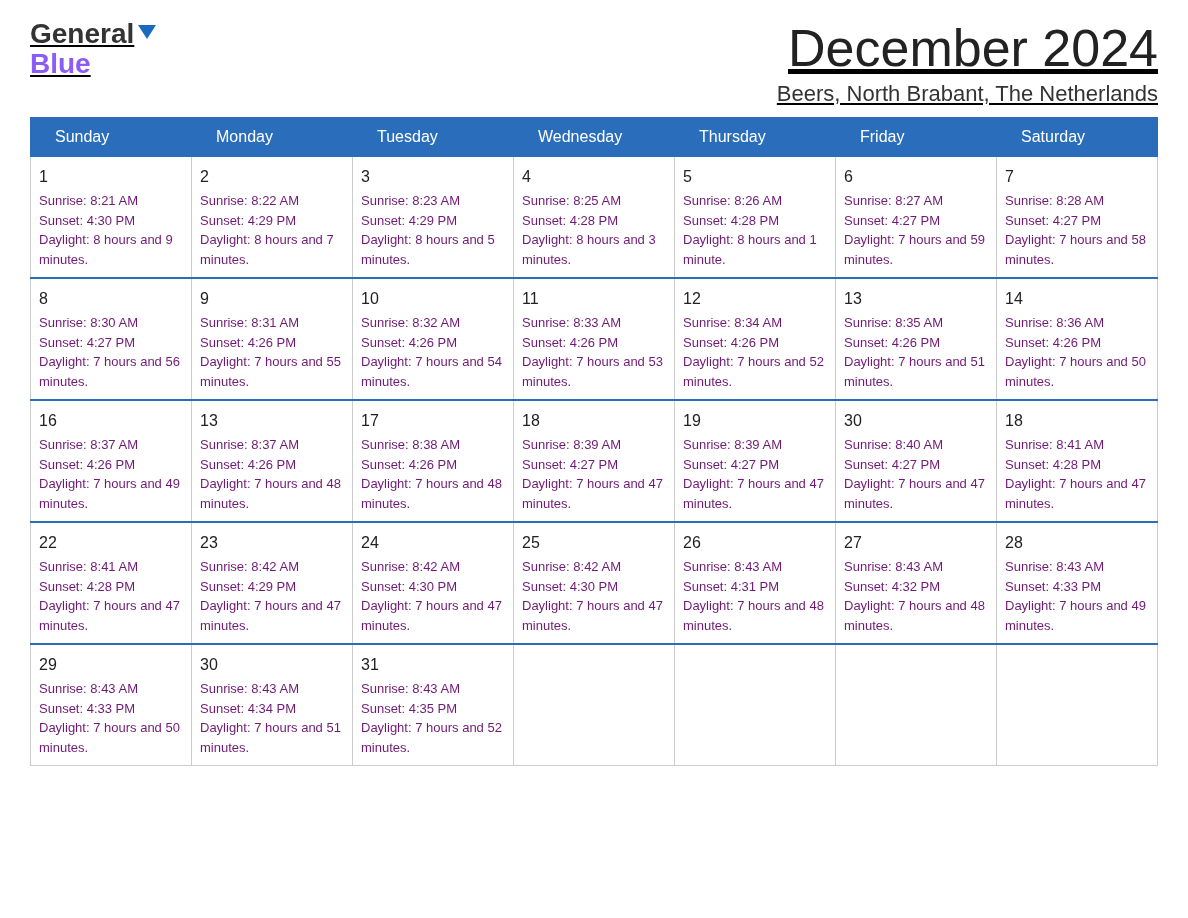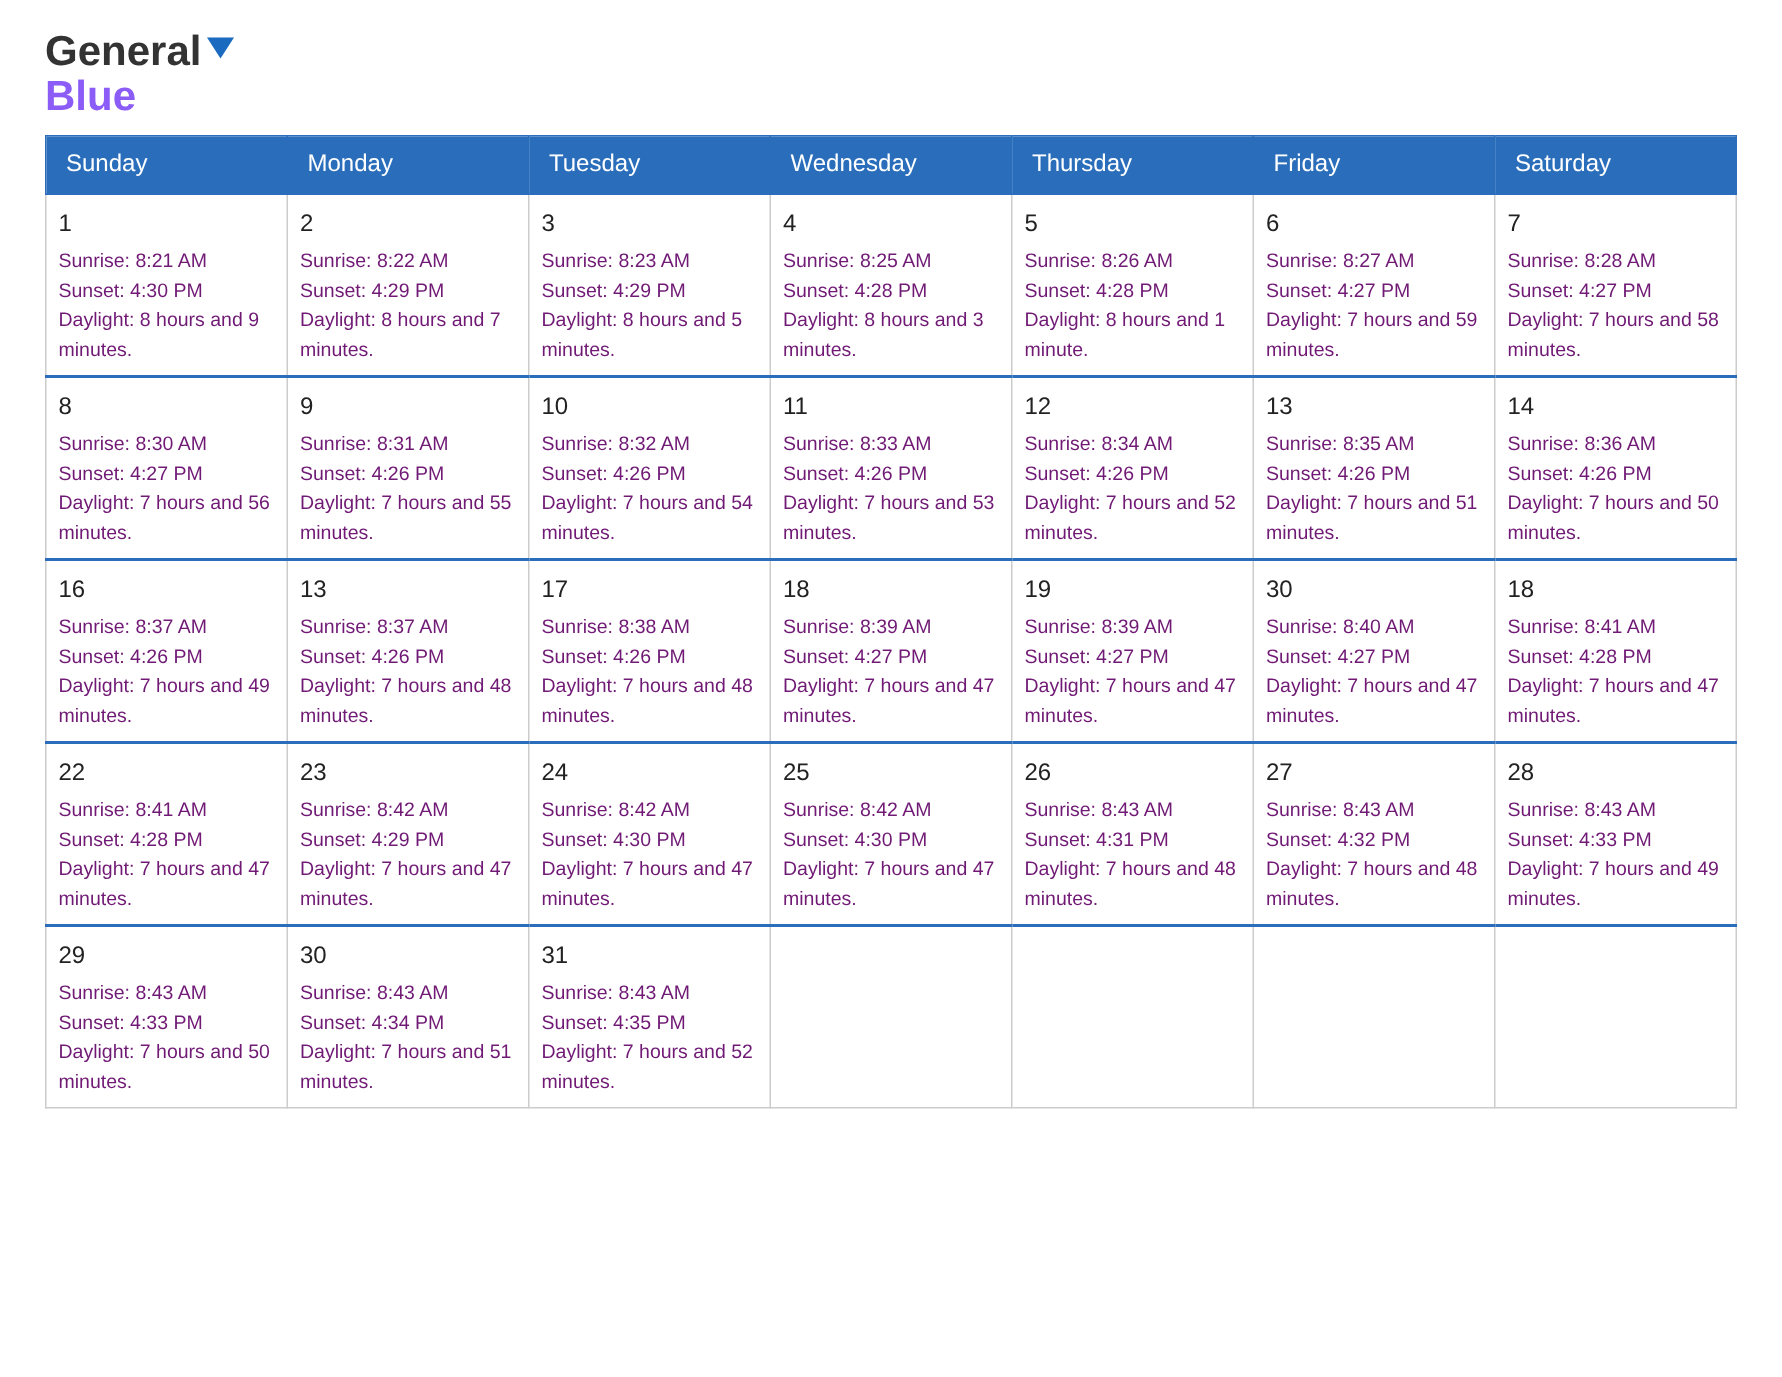--- a/index.html
+++ b/index.html
@@ -8,20 +8,21 @@
       background: #fff;
       padding: 20px 30px;
       width: 1188px;
       min-height: 918px;
     }
     .header {
       display: flex;
       justify-content: space-between;
       align-items: flex-start;
       margin-bottom: 10px;
+      text-decoration: underline;
     }
     .logo {
       display: flex;
       flex-direction: column;
       align-items: flex-start;
     }
     .logo-text {
       font-size: 28px;
       font-weight: bold;
       color: #333;
@@ -52,21 +53,21 @@
       margin-top: 4px;
     }
     .calendar-table {
       width: 100%;
       border-collapse: collapse;
       margin-top: 10px;
     }
     .calendar-table th {
       background-color: #2a6ebb;
       color: #fff;
-      padding: 10px 13px;
+      padding: 10px 24px;
       font-size: 16px;
       font-weight: normal;
       text-align: left;
       border: 1px solid #2a6ebb;
     }
     .calendar-table td {
       vertical-align: top;
       padding: 8px;
       border: 1px solid #ccc;
       width: calc(100% / 7);
@@ -100,20 +101,24 @@
   <div class="logo">
     <div class="logo-line">
       <span class="logo-text">General</span>
       <svg width="22" height="22" viewBox="0 0 22 22" style="margin-left:2px;margin-top:-4px;">
         <polygon points="11,18 2,4 20,4" fill="#1a6bbf"></polygon>
       </svg>
     </div>
     <div class="logo-line">
       <span class="logo-blue-line">Blue</span>
     </div>
+  </div>
+  <div class="title-section">
+    <div class="calendar-title">December 2024</div>
+    <div class="calendar-subtitle">Beers, North Brabant, The Netherlands</div>
   </div>
 </div>
 
 <table class="calendar-table">
   <thead>
     <tr>
     <th>Sunday</th>
         <th>Monday</th>
         <th>Tuesday</th>
         <th>Wednesday</th>

